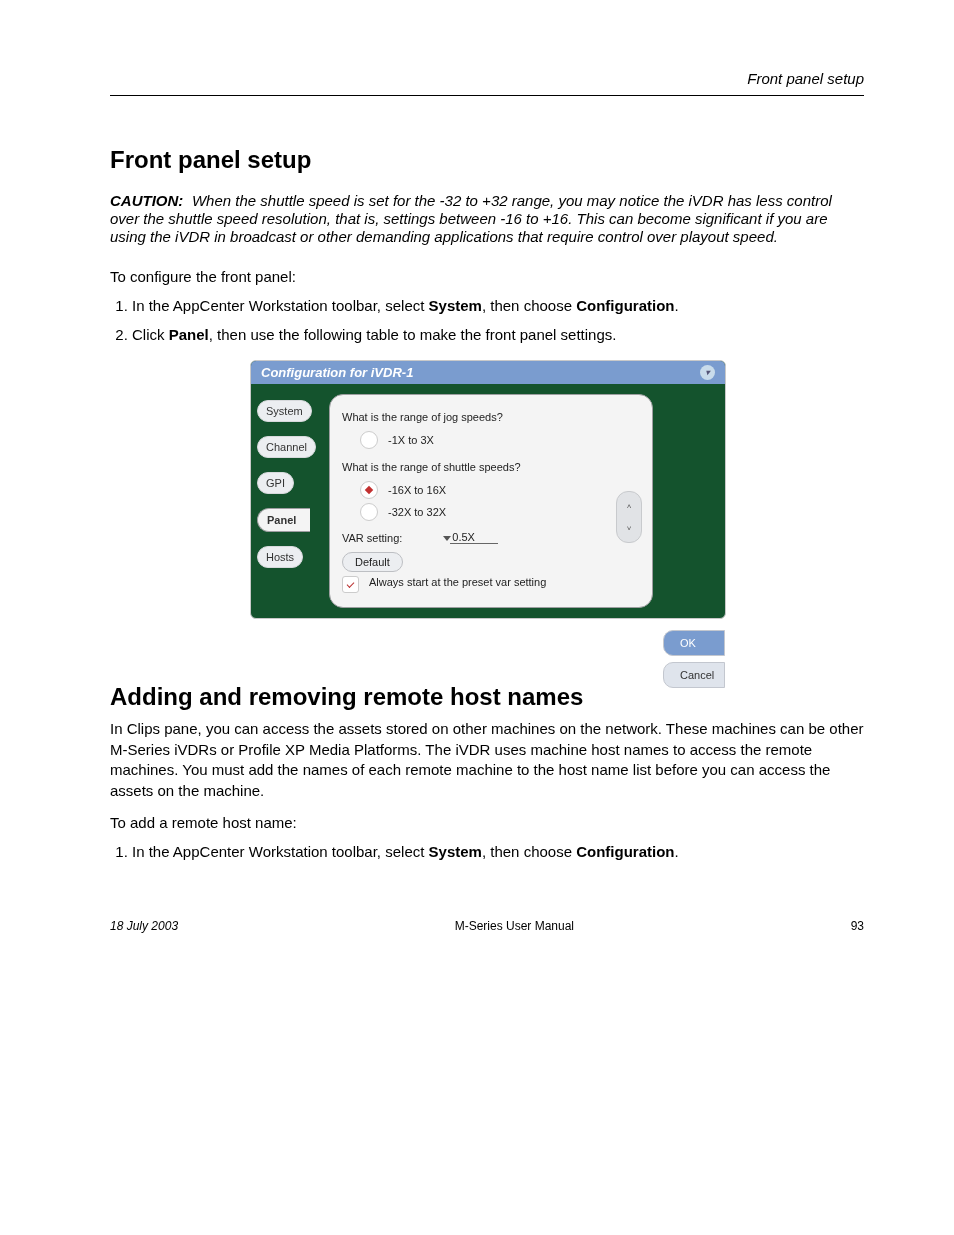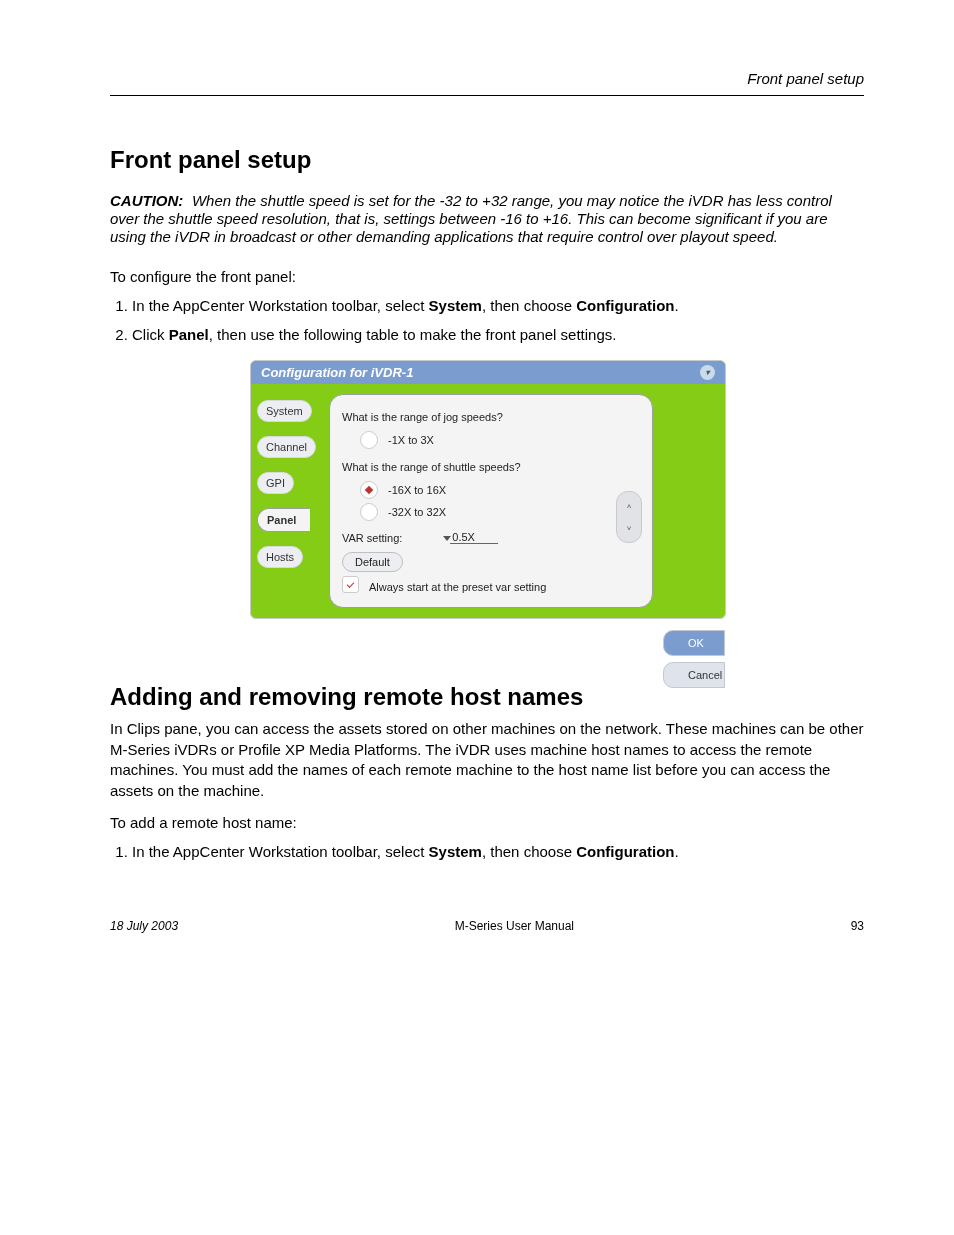--- a/index.html
+++ b/index.html
@@ -64,21 +64,21 @@
 
   
   .dialog-wrap {
     width: 474px;
     margin: 6px auto 20px auto;
   }
   .dialog {
     width: 474px;
     border: 1px solid #c9c9c9;
     border-radius: 6px;
-    background: #84cc16;
+    background: #14532d;
     position: relative;
     font-family: Tahoma, Verdana, Arial, sans-serif;
   }
   .titlebar {
     background: #7a9ccf;
     color: #fff;
     font-style: italic;
     font-weight: bold;
     font-size: 13px;
     padding: 4px 10px;
@@ -193,21 +193,21 @@
   .default-btn {
     display: inline-block;
     background: #eceef1;
     border: 1px solid #bdbfc3;
     border-radius: 10px;
     padding: 3px 12px;
     font-size: 11px;
   }
   .check-line {
     display: flex;
-    align-items: flex-end;
+    align-items: flex-start;
     gap: 10px;
     font-size: 11px;
     margin-top: 4px;
   }
   .check {
     width: 15px; height: 15px;
     background: #fff;
     border: 1px solid #ccc;
     border-radius: 3px;
     display: inline-flex;
@@ -237,21 +237,21 @@
   }
   .side-buttons {
     width: 62px;
     position: relative;
   }
   .okbtn, .cancelbtn {
     position: absolute;
     left: 0;
     width: 62px;
     font-size: 11px;
-    padding: 6px 24px;
+    padding: 6px 16px;
     border-radius: 10px 0 0 10px;
     border: 1px solid #c3c7cf;
     box-sizing: border-box;
   }
   .okbtn {
     top: 246px;
     background: #7a9ccf;
     color: #fff;
   }
   .cancelbtn {

